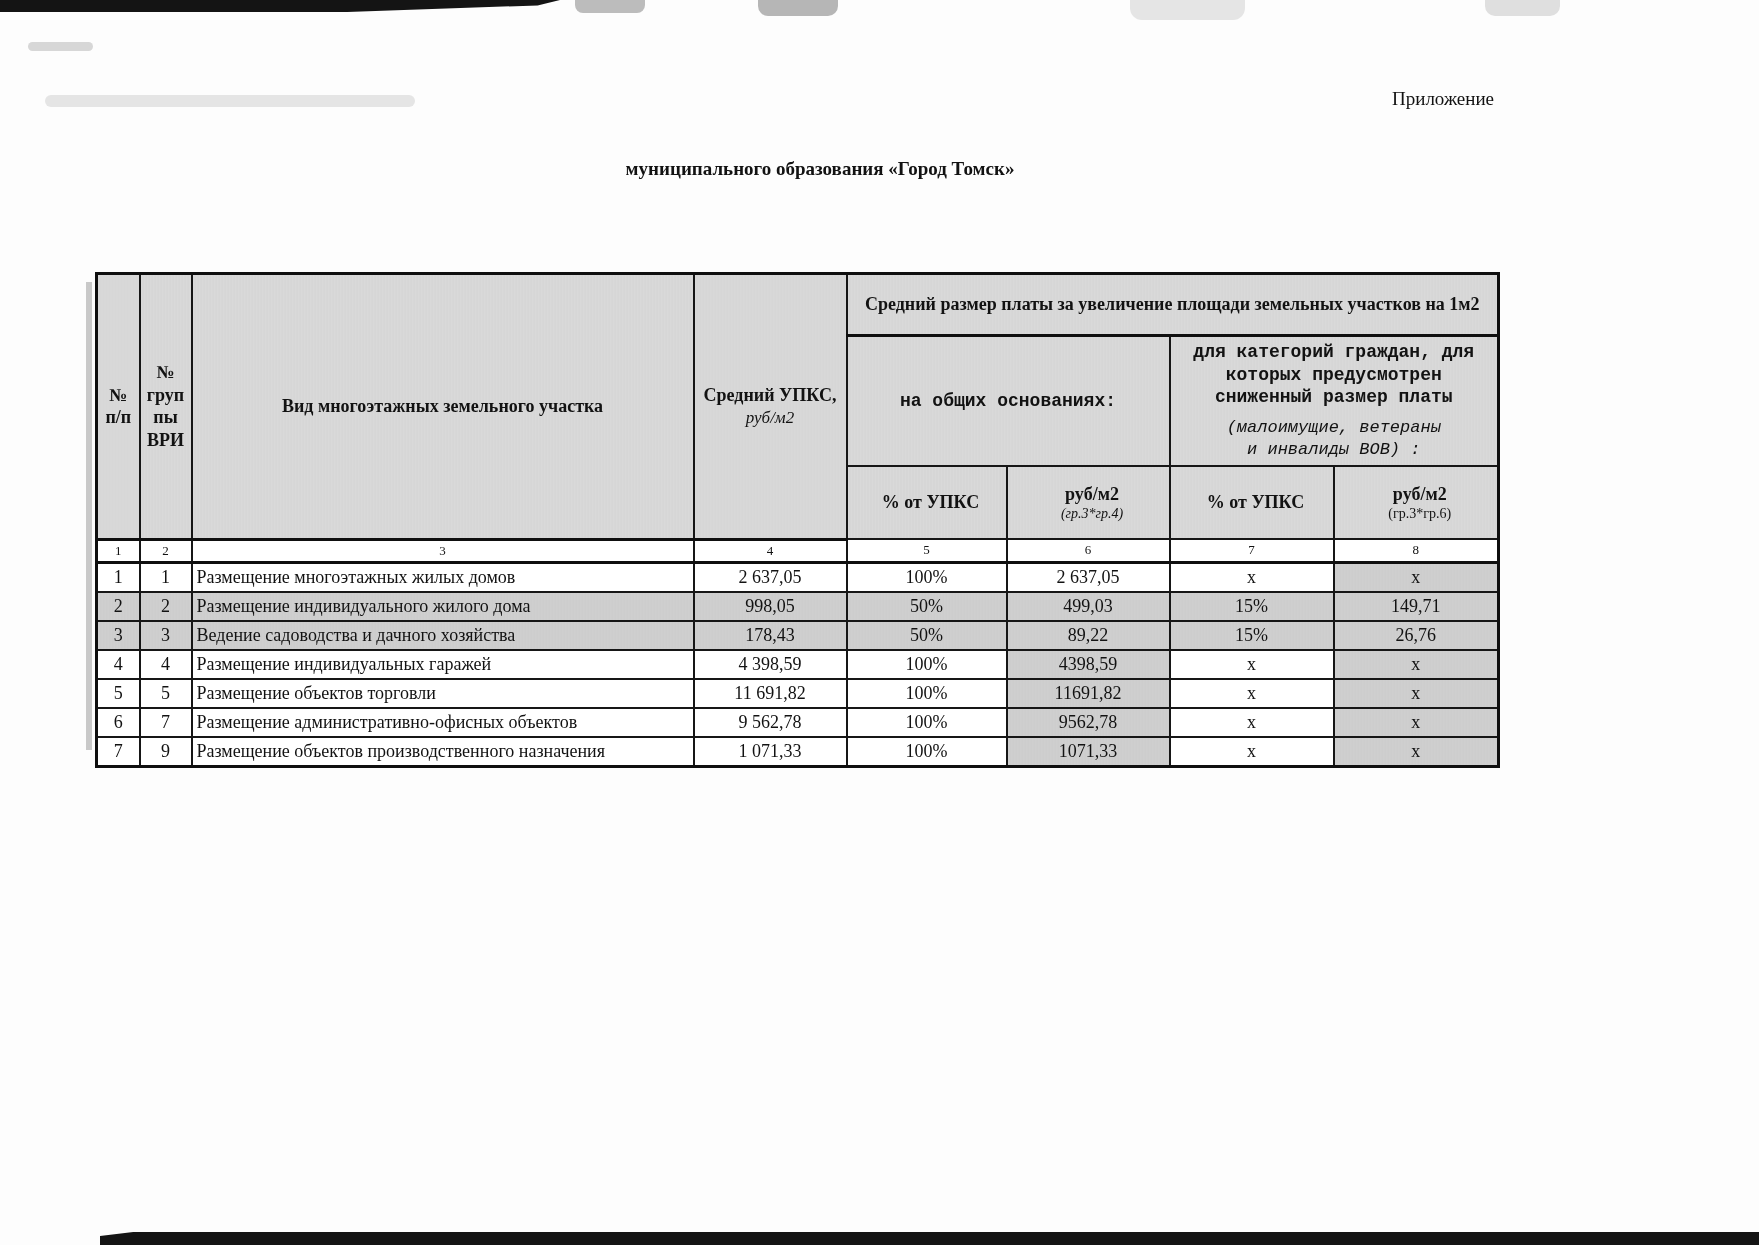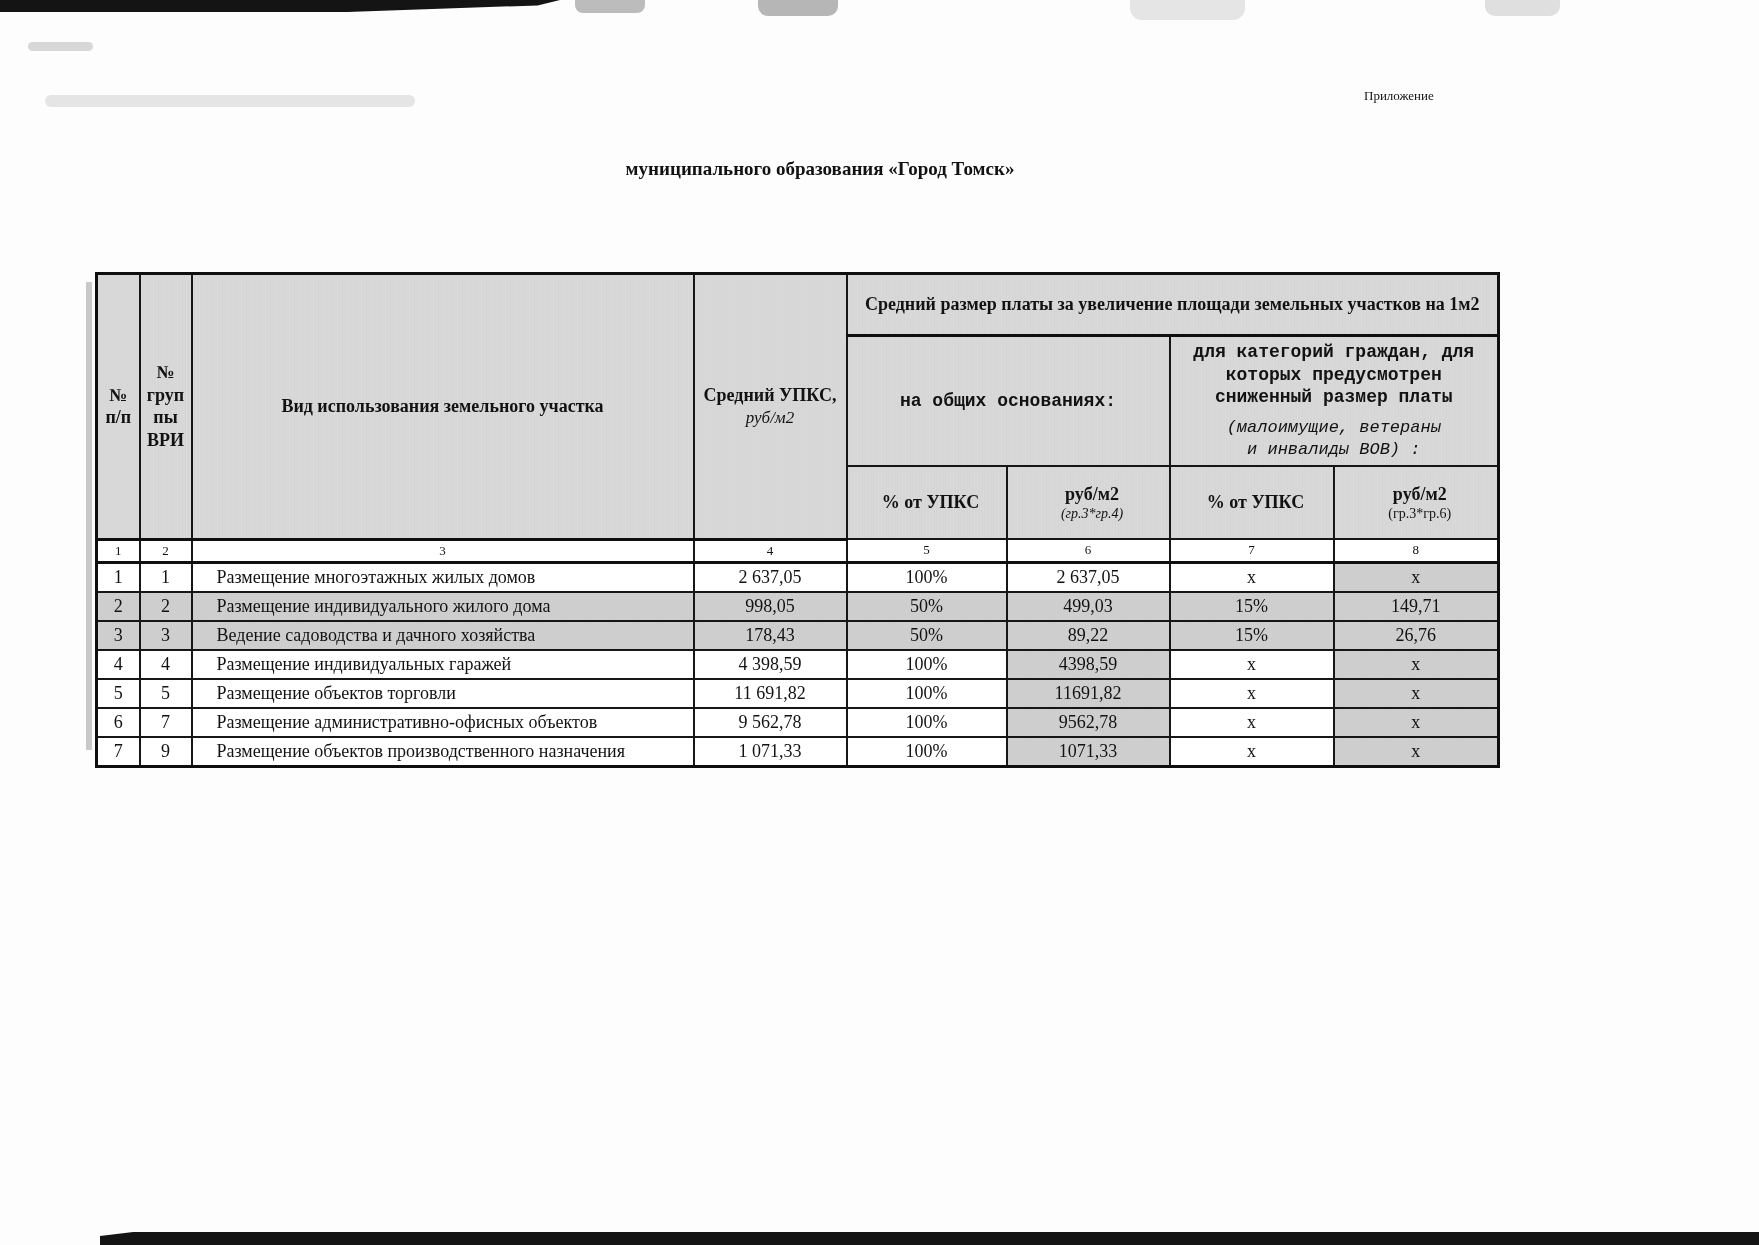--- a/index.html
+++ b/index.html
@@ -17,21 +17,21 @@
   .smudge.blob-b { left:758px; top:0; width:80px; height:16px; opacity:.30; border-radius:0 0 10px 10px; }
   .smudge.blob-c { left:1130px; top:0; width:115px; height:20px; opacity:.10; border-radius:0 0 12px 12px; }
   .smudge.blob-d { left:1485px; top:0; width:75px; height:16px; opacity:.13; border-radius:0 0 10px 10px; }
   .smudge.streak-a { left:28px; top:42px; width:65px; height:9px; opacity:.16; border-radius:5px; }
   .smudge.streak-b { left:45px; top:95px; width:370px; height:12px; opacity:.10; border-radius:6px; }
   .smudge.left-strip { left:86px; top:282px; width:6px; height:468px; opacity:.22; }
   .smudge.bottom-bar { left:100px; top:1232px; width:1659px; height:13px; opacity:1;
     clip-path:polygon(0 30%,2% 0,100% 0,100% 100%,0 100%); }
 
   
-  .annex { position:absolute; top:88px; left:1364px; font-size:13px; }
+  .annex { position:absolute; top:88px; left:1392px; font-size:19px; }
   .doc-title { position:absolute; top:152px; left:150px; width:1340px;
     text-align:center; font-weight:bold; font-size:19px; line-height:34px; }
 
   
   table.doc-table { position:absolute; left:95px; top:272px; width:1402px;
     border-collapse:collapse; table-layout:fixed; border:3px solid #0f0f0f; }
   .doc-table th, .doc-table td {
     border:2px solid #161616; padding:0 2px; vertical-align:middle;
     text-align:center; overflow:hidden;
   }
@@ -48,21 +48,21 @@
   .hdr-note { display:block; font-weight:normal; font-size:14px; line-height:1.15; }
   .it { font-style:italic; }
   .preline { white-space:pre-line; }
   .unit-line { display:block; font-weight:normal; font-style:italic; font-size:17px; }
   .reduced-note { display:block; font-weight:normal; font-style:italic; font-size:17px;
     line-height:1.3; white-space:pre-line; margin-top:8px; }
 
   .num-row td { height:20px; font-size:13px; background:#fff;
     border-bottom:3px solid #0f0f0f; }
   .data-row td { height:27px; font-size:18px; background:#fff; }
-  .data-row td.land-use { text-align:left; padding-left:24px; }
+  .data-row td.land-use { text-align:left; padding-left:4px; }
   td.shaded {
     background-color:#d7d7d7;
     background-image:repeating-linear-gradient(90deg,
       rgba(0,0,0,0.06) 0px, rgba(0,0,0,0.012) 1px,
       rgba(0,0,0,0.075) 2px, rgba(0,0,0,0.018) 3px);
   }
 </style>
 </head>
 <body>
 
@@ -94,21 +94,21 @@
       <col style="width:165px">
   </colgroup>
   <thead>
     <tr class="row-bandA">
       <th rowspan="3" class="tex preline">№
 п/п</th>
       <th rowspan="3" class="tex preline">№
 груп
 пы
 ВРИ</th>
-      <th rowspan="3" class="tex">Вид использования земельного участка</th>
+      <th rowspan="3" class="tex">Вид многоэтажных земельного участка</th>
       <th rowspan="3" class="tex">
         <span>Средний УПКС,</span>
         <span class="unit-line">руб/м2</span>
       </th>
       <th colspan="4" class="tex">Средний размер платы за увеличение площади земельных участков на 1м2</th>
     </tr>
     <tr class="row-bandB">
       <th colspan="2" class="tex">на общих основаниях:</th>
       <th colspan="2" class="tex">
         <span>для категорий граждан, для которых предусмотрен сниженный размер платы</span>

